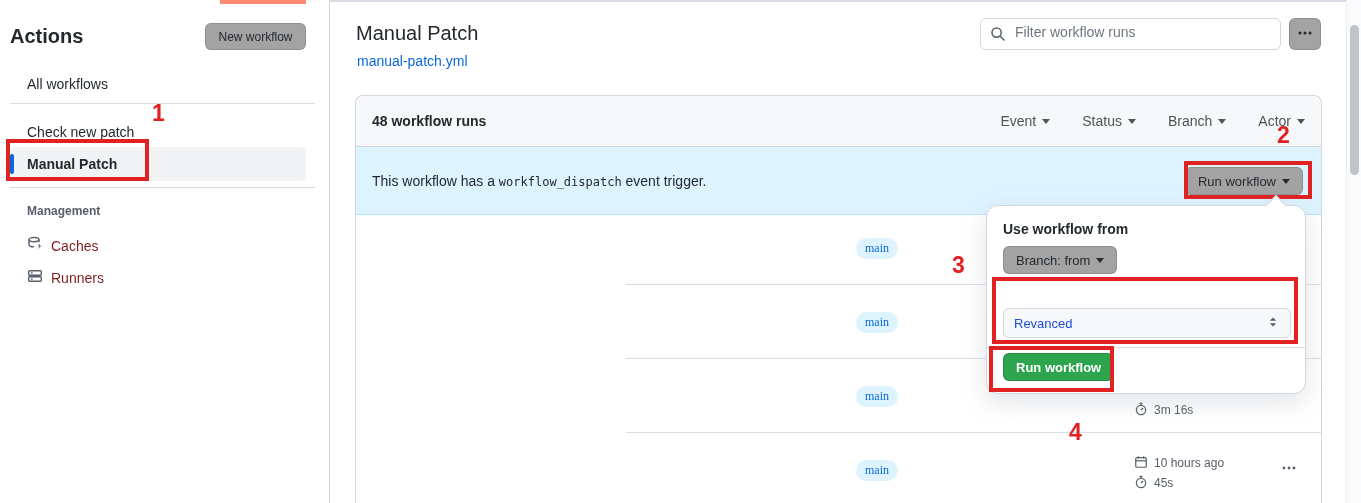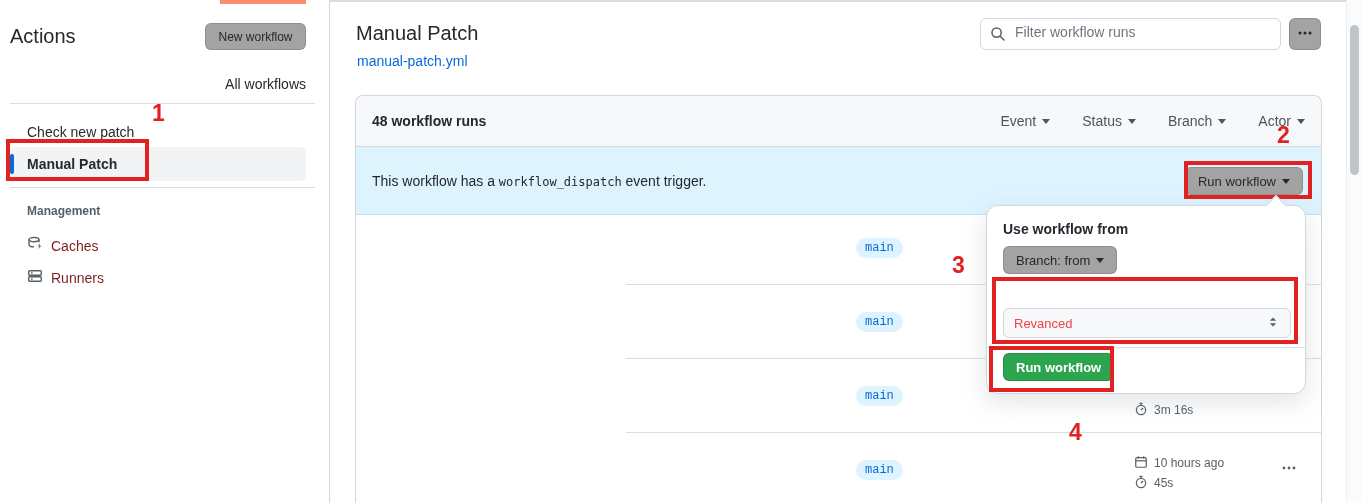--- a/index.html
+++ b/index.html
@@ -9,30 +9,30 @@
     font-family:"Liberation Sans", sans-serif; color:#24292f; font-size:14px;
   }
   .mono { font-family:"DejaVu Sans Mono", monospace; }
 
   
   .top-hairline { position:absolute; left:0; top:0; width:100%; height:2px; background:#d8dee4; }
   .top-accent   { position:absolute; left:220px; top:0; width:86px; height:4px; background:#fd8c73; z-index:5; }
 
   
   .sidebar { position:absolute; left:0; top:0; width:330px; height:503px; border-right:1px solid #d0d7de; background:#fff; }
-  .sb-title { position:absolute; left:10px; top:25px; font-size:20px; font-weight:400; color:#24292f; }
+  .sb-title { position:absolute; left:10px; top:25px; font-size:20px; font-weight:700; color:#24292f; }
   .btn-secondary {
     display:inline-flex; align-items:center; justify-content:center;
     background:#a3a3a3; border:1px solid rgba(27,31,36,0.15); border-radius:6px;
     color:#24292f; font-size:12px; font-weight:500; cursor:pointer;
     font-family:"Liberation Sans", sans-serif;
   }
   .sb-new-workflow { position:absolute; left:205px; top:23px; width:101px; height:27px; }
   .sb-item { position:absolute; left:10px; width:296px; height:30px; line-height:30px; padding-left:17px; font-size:14px; border-radius:6px; cursor:pointer; color:#24292f; }
-  .sb-item-all { top:69px;text-align:right; }
+  .sb-item-all { top:69px; }
   .sb-item-check { top:118px; height:28px; line-height:28px; }
   .sb-item-selected { top:147px; height:34px; line-height:34px; background:#f1f3f5; font-weight:700; }
   .sb-item-selected .accent-bar { position:absolute; left:0; top:7px; width:4px; height:20px; background:#0969da; border-radius:2px; }
   .sb-divider { position:absolute; left:10px; width:305px; height:1px; background:#d8dee4; }
   .sb-div1 { top:103px; } .sb-div2 { top:187px; }
   .sb-mgmt-label { position:absolute; left:27px; top:204px; font-size:12px; font-weight:700; color:#57606a; }
   .sb-mgmt-item { position:absolute; left:27px; display:flex; align-items:center; gap:8px; font-size:14px; color:#7f1d1d; cursor:pointer; }
   .sb-caches { top:236px; } .sb-runners { top:268px; }
   .sb-mgmt-item svg { color:#57606a; }
 
@@ -59,38 +59,38 @@
   .filter-btn { display:flex; align-items:center; font-size:14px; color:#4d555e; cursor:pointer; background:none; border:none; font-family:"Liberation Sans", sans-serif; }
   .caret { display:inline-block; width:0; height:0; border-left:4px solid transparent; border-right:4px solid transparent; border-top:5px solid currentColor; margin-left:6px; }
 
   .banner { position:absolute; left:0; top:51px; right:0; height:68px; background:#ddf4ff;
             border-bottom:1px solid rgba(84,174,255,0.25); display:flex; align-items:center; }
   .banner-text { margin-left:16px; font-size:14px; color:#24292f; }
   .banner-text code { font-family:"DejaVu Sans Mono", monospace; font-size:12px; }
   .run-workflow-trigger { position:absolute; right:18px; top:20px; height:28px; padding:0 12px; font-size:13px; }
 
   .row-divider { position:absolute; left:270px; right:0; height:1px; background:#d8dee4; }
-  .branch-badge { position:absolute; left:500px; font-family:Liberation Mono, monospace; font-size:12px;
+  .branch-badge { position:absolute; left:500px; font-family:Liberation Serif, serif; font-size:12px;
                   color:#0969da; background:#ddf4ff; padding:3px 9px; border-radius:11px; }
   .time-info { position:absolute; left:778px; font-size:12px; color:#57606a; }
   .time-line { display:flex; align-items:center; gap:6px; height:20px; }
   .row-kebab { position:absolute; left:920px; width:26px; height:22px; border:none; background:none; color:#57606a; cursor:pointer; }
 
   
   .popup { position:absolute; left:986px; top:205px; width:320px; height:189px; background:#fff;
            border:1px solid #d0d7de; border-radius:12px; box-shadow:0 8px 24px rgba(140,149,159,0.25); z-index:20; }
   .popup-caret { position:absolute; left:282px; top:-8px; width:14px; height:14px; background:#fff;
                  border-left:1px solid #d0d7de; border-top:1px solid #d0d7de; transform:rotate(45deg); }
   .popup-title { position:absolute; left:16px; top:15px; font-size:14px; font-weight:700; }
   .branch-select-btn { position:absolute; left:16px; top:40px; height:28px; padding:0 12px; font-size:13px; }
   .input-label { position:absolute; left:16px; top:83px; font-family:"DejaVu Sans Mono", monospace; font-size:12.5px; font-weight:700; color:#1b1f24; white-space:nowrap; }
   .required { color:#cf222e; margin-left:5px; }
   .popup-select { position:absolute; left:16px; top:102px; width:288px; height:30px; background:#f6f8fa;
                   border:1px solid #d0d7de; border-radius:6px; display:flex; align-items:center;
-                  padding:0 10px; font-size:13px; color:#ef4444; cursor:pointer; }
+                  padding:0 10px; font-size:13px; color:#1d4ed8; cursor:pointer; }
   .popup-select .updown { margin-left:auto; color:#57606a; }
   .popup-footer-divider { position:absolute; left:0; right:0; top:141px; height:1px; background:#d8dee4; }
   .btn-primary { position:absolute; left:16px; top:147px; height:28px; padding:0 12px;
                  background:#2da44e; color:#fff; font-size:13px; font-weight:700;
                  border:1px solid rgba(27,31,36,0.15); border-radius:6px; cursor:pointer;
                  font-family:"Liberation Sans", sans-serif; }
 
   
   .anno-box { position:absolute; border:4px solid #e02222; z-index:30; pointer-events:none; }
   .anno-1 { left:6px;    top:139px; width:143px; height:42px; z-index:35; }

